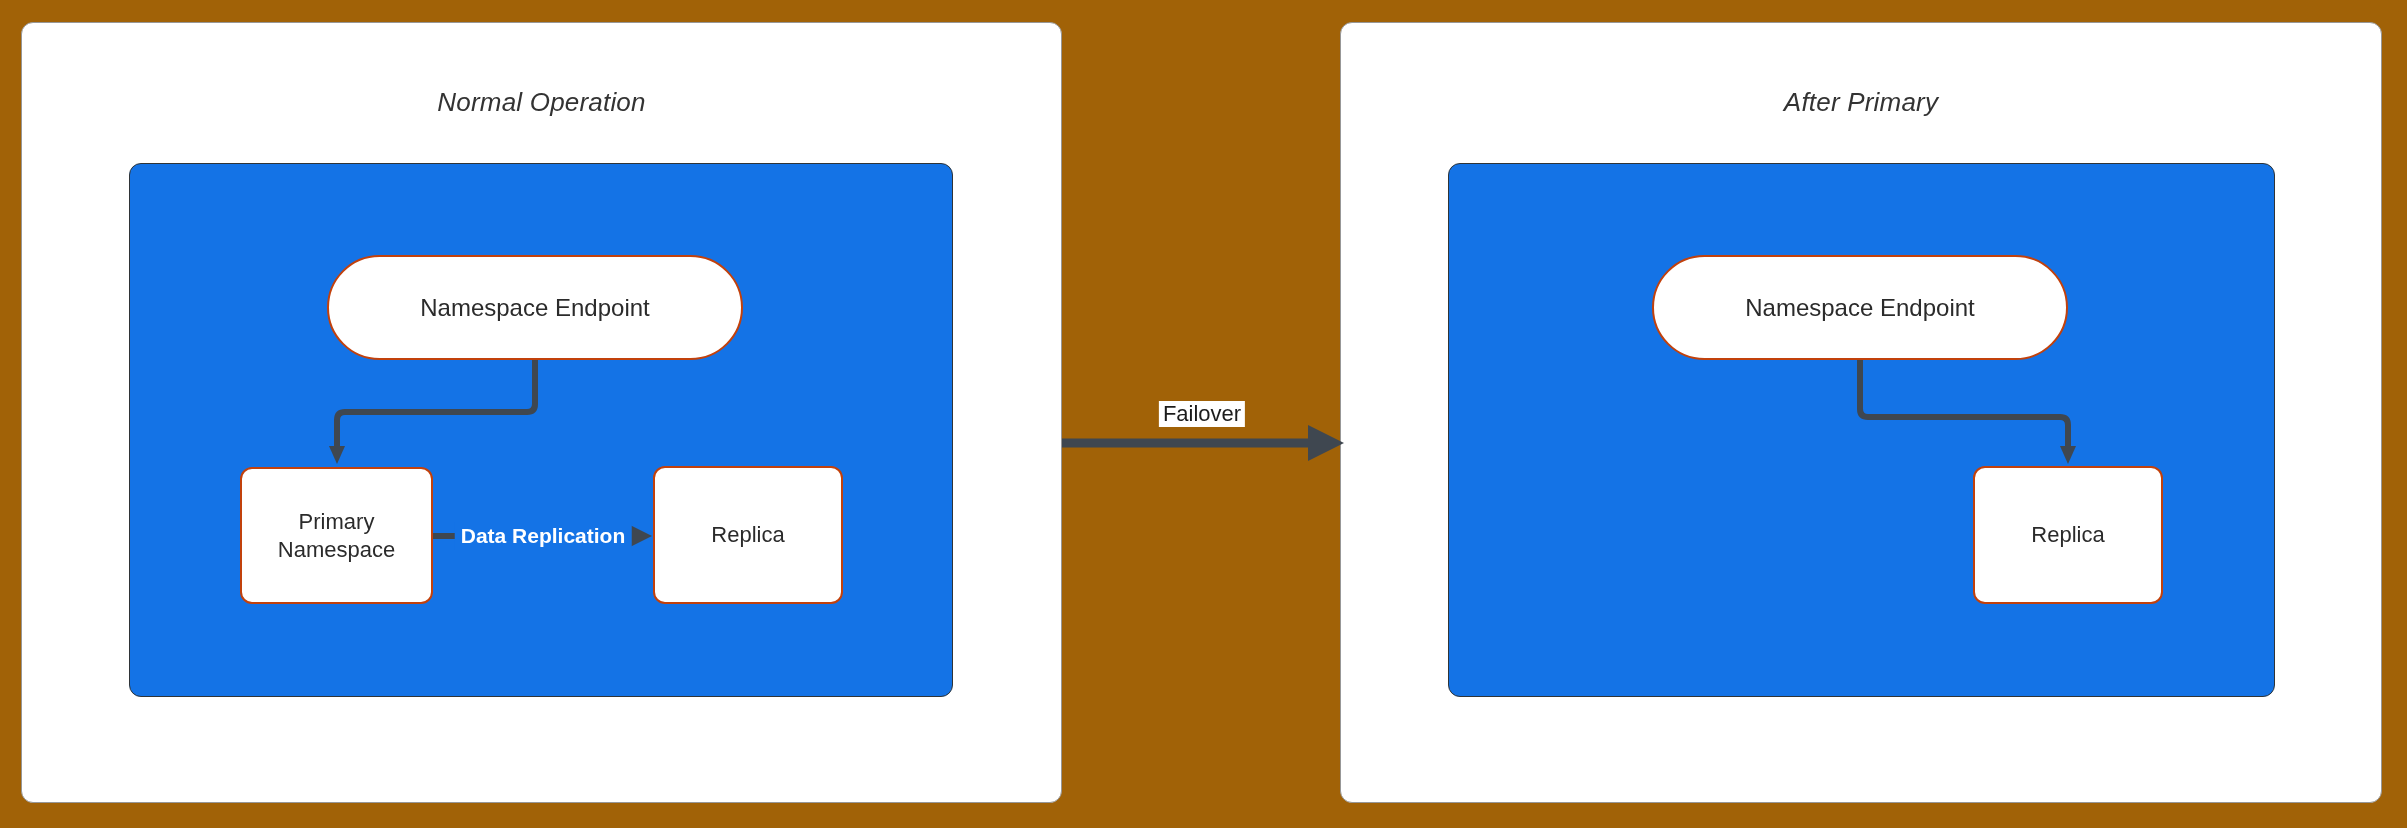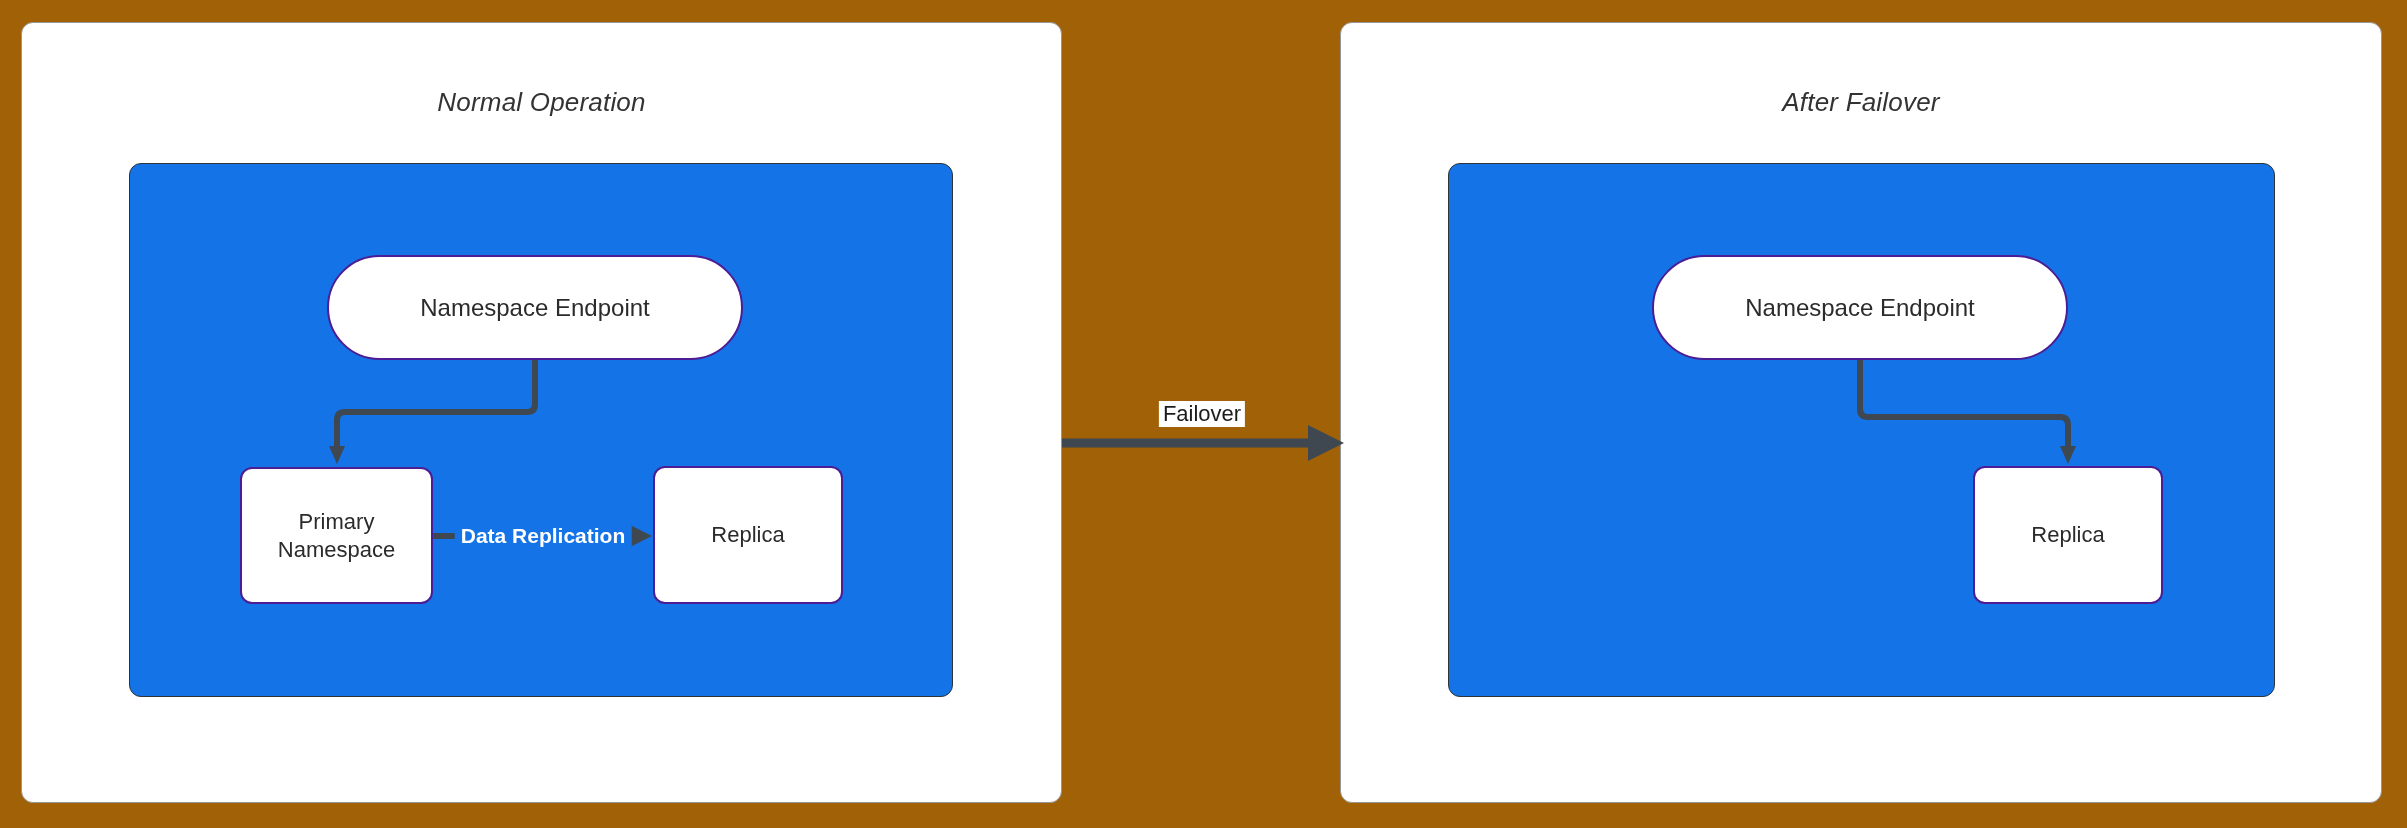--- a/index.html
+++ b/index.html
@@ -44,21 +44,21 @@
     border-radius: 12px;
     box-sizing: border-box;
   }
   .cluster.left  { left: 129px;  top: 163px; width: 824px; height: 534px; }
   .cluster.right { left: 1448px; top: 163px; width: 827px; height: 534px; }
 
   .node {
     position: absolute;
     box-sizing: border-box;
     background: #ffffff;
-    border: 2px solid #4c1d95;
+    border: 2px solid #c2410c;
     display: flex;
     align-items: center;
     justify-content: center;
     text-align: center;
     color: #2b2b2b;
     font-size: 22px;
     line-height: 1.25;
   }
   .pill {
     border-radius: 53px;
@@ -117,21 +117,21 @@
 </head>
 <body>
 
 <div class="canvas">
 
   <div class="panel left">
     <div class="panel-title">Normal Operation</div>
   </div>
 
   <div class="panel right">
-    <div class="panel-title">After Failover</div>
+    <div class="panel-title">After Primary</div>
   </div>
 
   <div class="cluster left"></div>
   <div class="cluster right"></div>
 
   <svg class="edges" viewBox="0 0 2407 828" xmlns="http://www.w3.org/2000/svg">
 
     <g>
       <path class="edge-path" stroke-width="6" d="M 535 358 L 535 404 Q 535 412 527 412 L 345 412 Q 337 412 337 420 L 337 448"></path>
       <polygon class="edge-head" points="337,464 329,446 345,446"></polygon>

